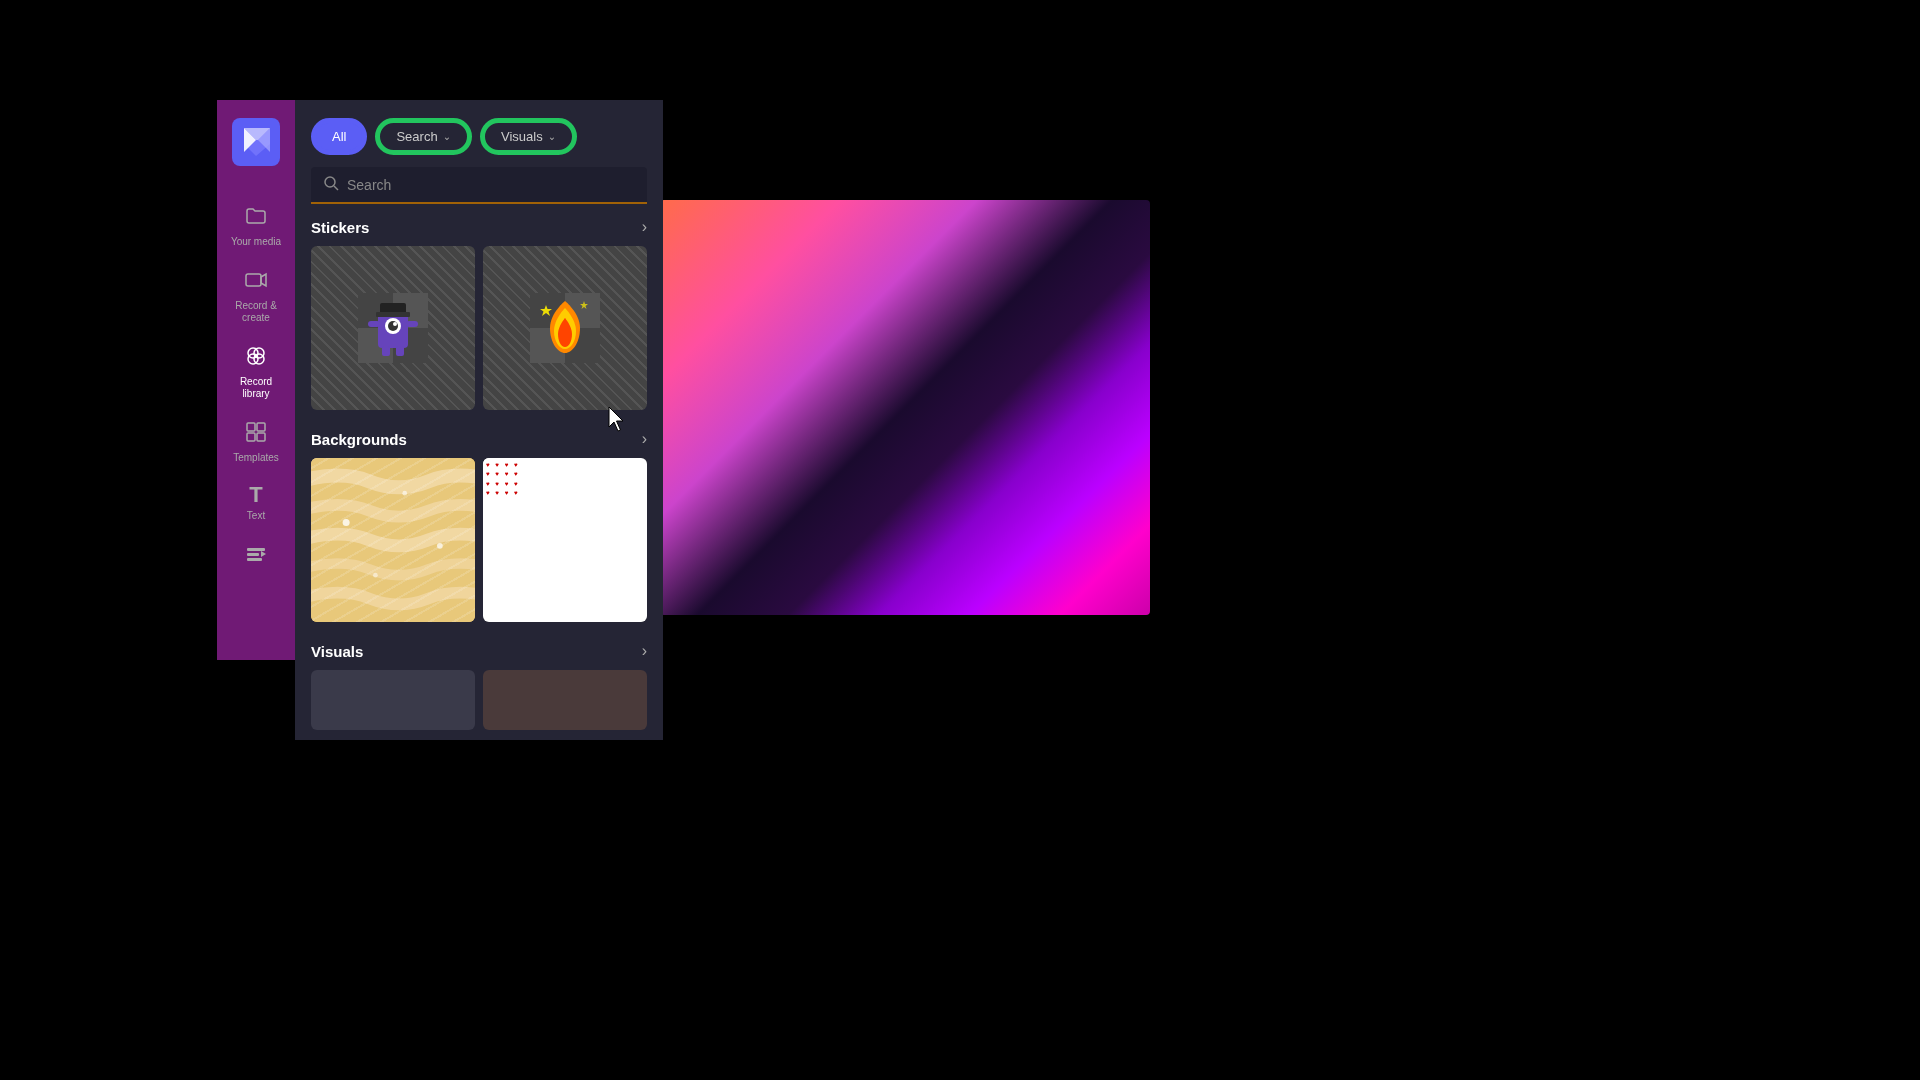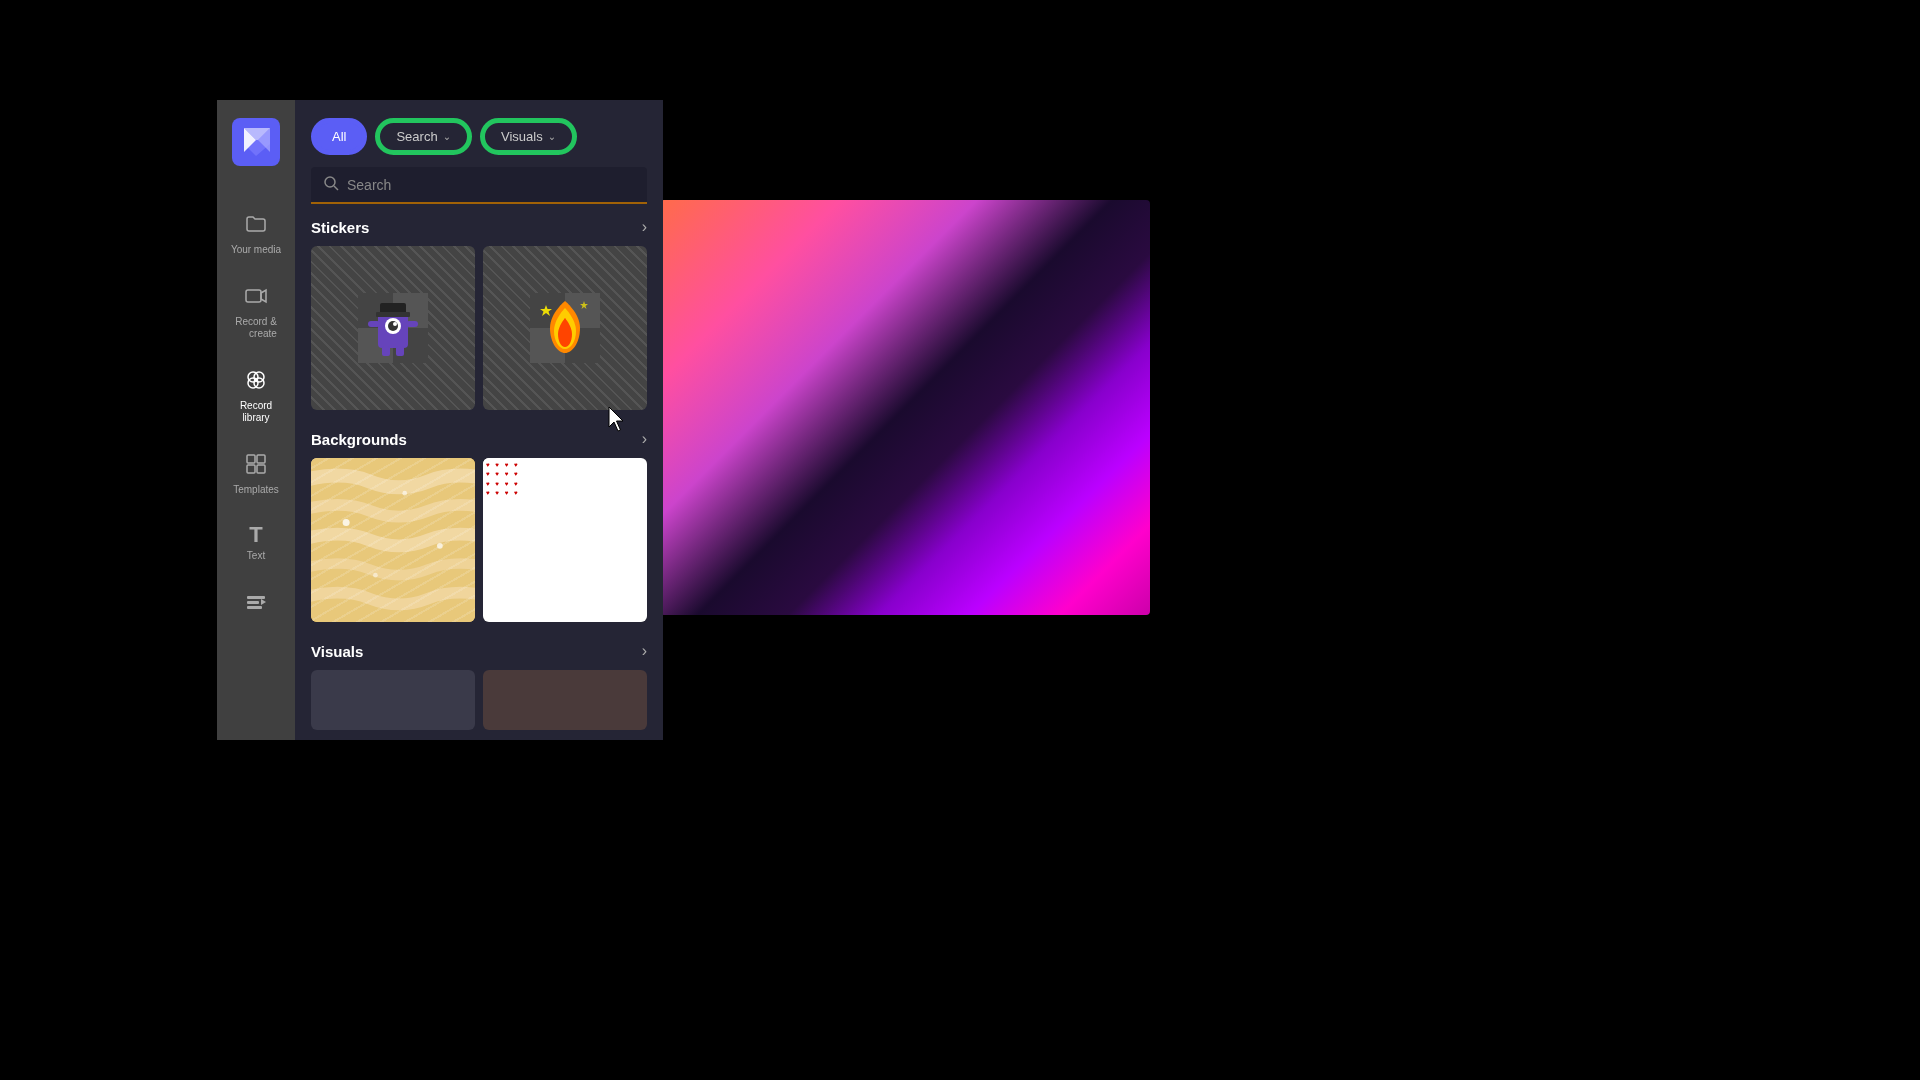--- a/index.html
+++ b/index.html
@@ -38,27 +38,27 @@
         #cc00aa 100%
       );
     }
 
     
     .sidebar {
       position: absolute;
       left: 217px;
       top: 100px;
       width: 78px;
-      height: 640px;
-      background: #404040;
+      height: 560px;
+      background: #701a75;
       display: flex;
       flex-direction: column;
       align-items: center;
       padding-top: 18px;
-      gap: 8px;
+      gap: 0;
     }
 
     .sidebar-logo {
       width: 48px;
       height: 48px;
       margin-bottom: 28px;
     }
 
     .sidebar-item {
       display: flex;
@@ -327,21 +327,21 @@
     <span class="label">Your media</span>
   </div>
 
   <div class="sidebar-item">
     <span class="icon">
       <svg width="24" height="24" viewBox="0 0 24 24" fill="none">
         <rect x="2" y="6" width="15" height="12" rx="2" stroke="#aaa" stroke-width="1.5" fill="none"></rect>
         <path d="M17 9l5-3v12l-5-3V9z" stroke="#aaa" stroke-width="1.5" fill="none"></path>
       </svg>
     </span>
-    <span class="label" style="white-space:pre-line;font-size:10px;text-align:right;color:#aaa;">Record &amp;
+    <span class="label" style="white-space:pre-line;font-size:10px;text-align:center;color:#aaa;">Record &amp;
 create</span>
   </div>
 
   <div class="sidebar-item active">
     <span class="icon">
       <svg width="24" height="24" viewBox="0 0 24 24" fill="none">
         <circle cx="9" cy="9" r="5" stroke="#fff" stroke-width="1.5" fill="none"></circle>
         <circle cx="15" cy="9" r="5" stroke="#fff" stroke-width="1.5" fill="none"></circle>
         <circle cx="9" cy="15" r="5" stroke="#fff" stroke-width="1.5" fill="none"></circle>
         <circle cx="15" cy="15" r="5" stroke="#fff" stroke-width="1.5" fill="none"></circle>

